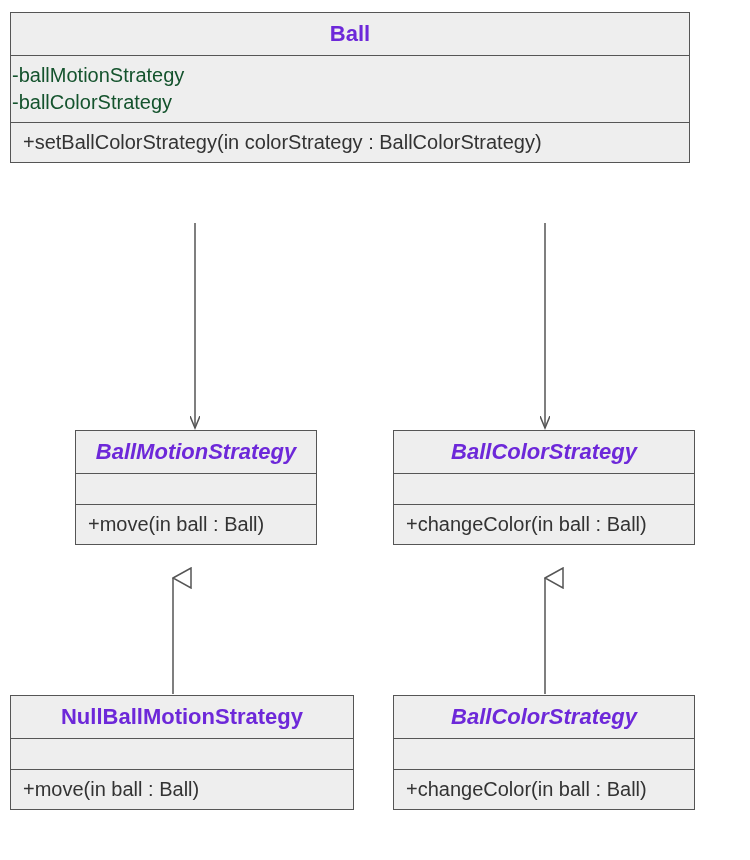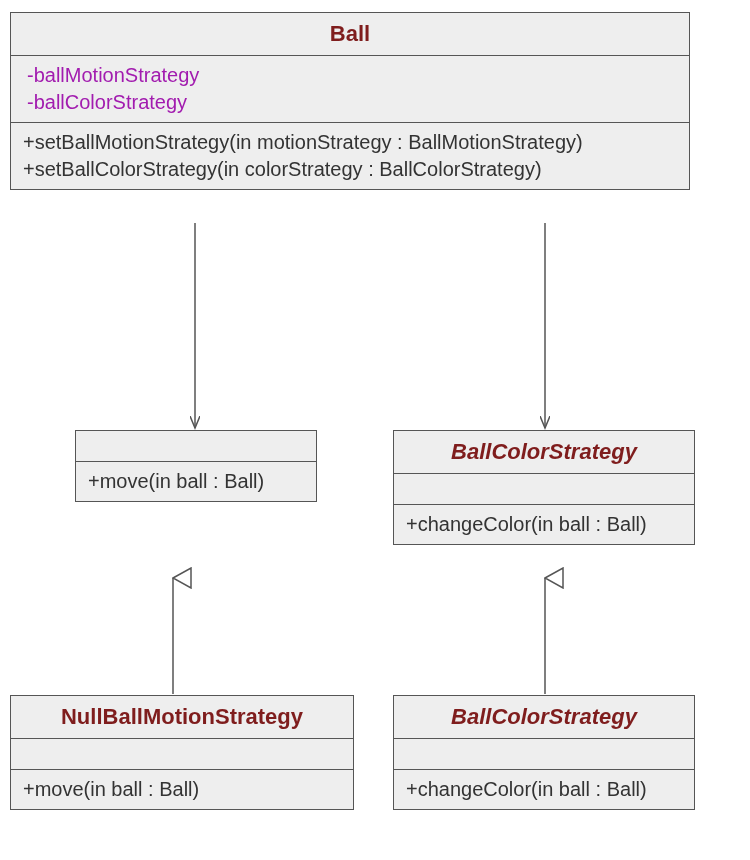--- a/index.html
+++ b/index.html
@@ -14,31 +14,31 @@
   .class-box {
     position: absolute;
     background: #eeeeee;
     border: 1.5px solid #555;
     box-sizing: border-box;
   }
   .class-name {
     text-align: center;
     font-weight: bold;
     font-size: 22px;
-    color: #7f1d1d;
+    color: #6d28d9;
     padding: 8px 10px;
     border-bottom: 1.5px solid #555;
   }
   .class-name.italic {
     font-style: italic;
   }
   .class-attrs {
     font-size: 20px;
-    color: #a21caf;
-    padding: 6px 16px;
+    color: #14532d;
+    padding: 6px 1px;
     border-bottom: 1.5px solid #555;
     min-height: 18px;
   }
   .class-ops {
     font-size: 20px;
     color: #333;
     padding: 6px 12px;
     min-height: 18px;
   }
   .class-attrs div, .class-ops div {
@@ -57,26 +57,26 @@
 </head>
 <body>
 
 <div class="class-box" style="left:10px; top:12px; width:680px;">
   <div class="class-name">Ball</div>
   <div class="class-attrs">
     <div>-ballMotionStrategy</div>
     <div>-ballColorStrategy</div>
   </div>
   <div class="class-ops">
-    <div>+setBallMotionStrategy(in motionStrategy : BallMotionStrategy)</div>
     <div>+setBallColorStrategy(in colorStrategy : BallColorStrategy)</div>
   </div>
 </div>
 
 <div class="class-box" style="left:75px; top:430px; width:242px;">
+  <div class="class-name italic">BallMotionStrategy</div>
   <div class="class-attrs"></div>
   <div class="class-ops">
     <div>+move(in ball : Ball)</div>
   </div>
 </div>
 
 <div class="class-box" style="left:393px; top:430px; width:302px;">
   <div class="class-name italic">BallColorStrategy</div>
   <div class="class-attrs"></div>
   <div class="class-ops">

